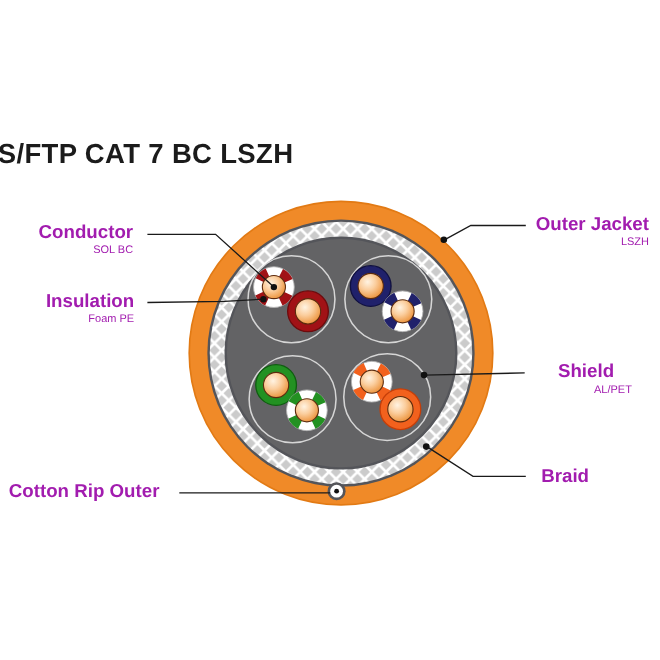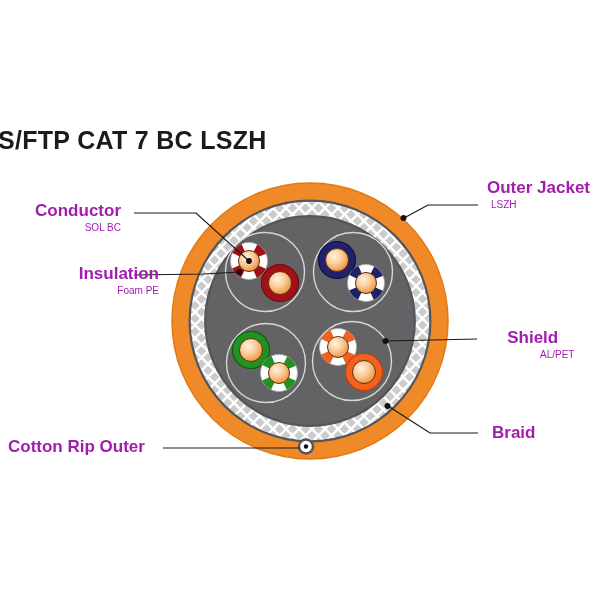--- a/index.html
+++ b/index.html
@@ -8,24 +8,24 @@
   .stage{position:absolute;inset:0;width:600px;height:496px;}
   svg.diagram{position:absolute;left:0;top:0;}
   .page-title{position:absolute;left:-2px;top:126px;font-size:25px;font-weight:700;
               color:#1b1b1b;letter-spacing:.3px;white-space:nowrap;}
   .callout{position:absolute;color:#a21caf;white-space:nowrap;}
   .callout .main{font-size:17px;font-weight:700;line-height:19px;}
   .callout .sub{font-size:10px;font-weight:400;line-height:16px;}
   .align-right{text-align:right;}
   .align-left{text-align:left;}
   #co-conductor{left:0;top:201px;width:121px;}
-  #co-insulation{left:0;top:264px;width:122px;padding-left:37px;}
+  #co-insulation{left:0;top:264px;width:122px;}
   #co-ripcord{left:8px;top:437px;}
-  #co-jacket{left:487px;top:178px;}
-  #co-jacket .sub{padding-left:4px;}
+  #co-jacket{left:487px;top:194px;}
+  #co-jacket .sub{padding-left:4px;text-align:right;}
   #co-shield{left:491px;top:328px;text-align:center;}
   #co-shield .sub{padding-left:1px;margin-left:48px;}
   #co-braid{left:492px;top:423px;}
 </style>
 </head>
 <body>
 
 <div class="stage">
 
   <svg class="diagram" width="600" height="600" viewBox="0 0 600 600">

